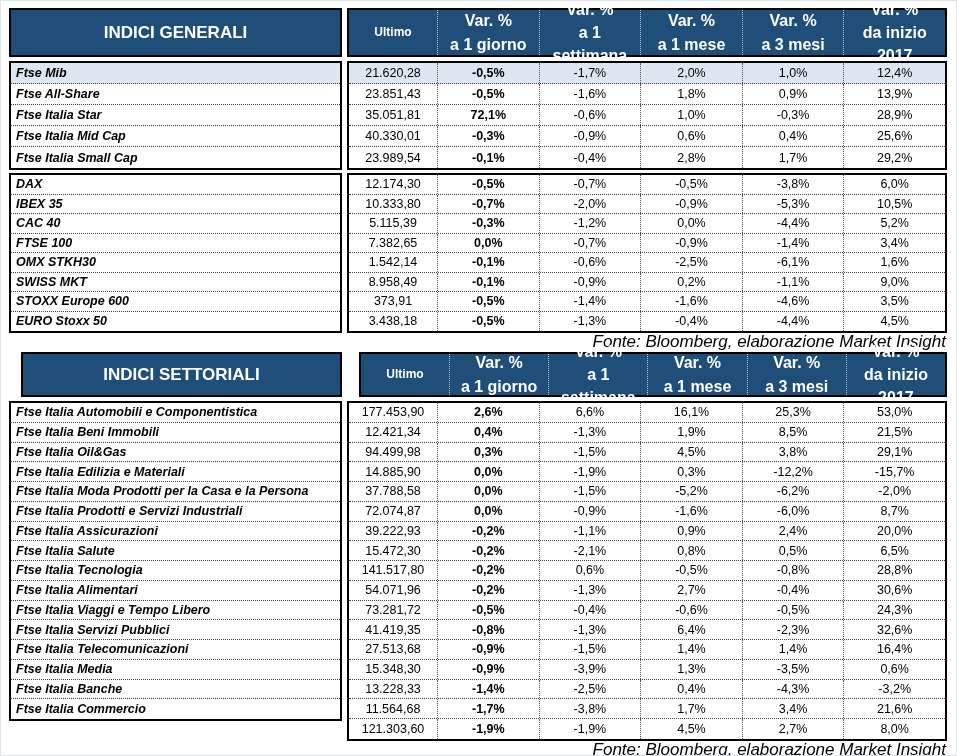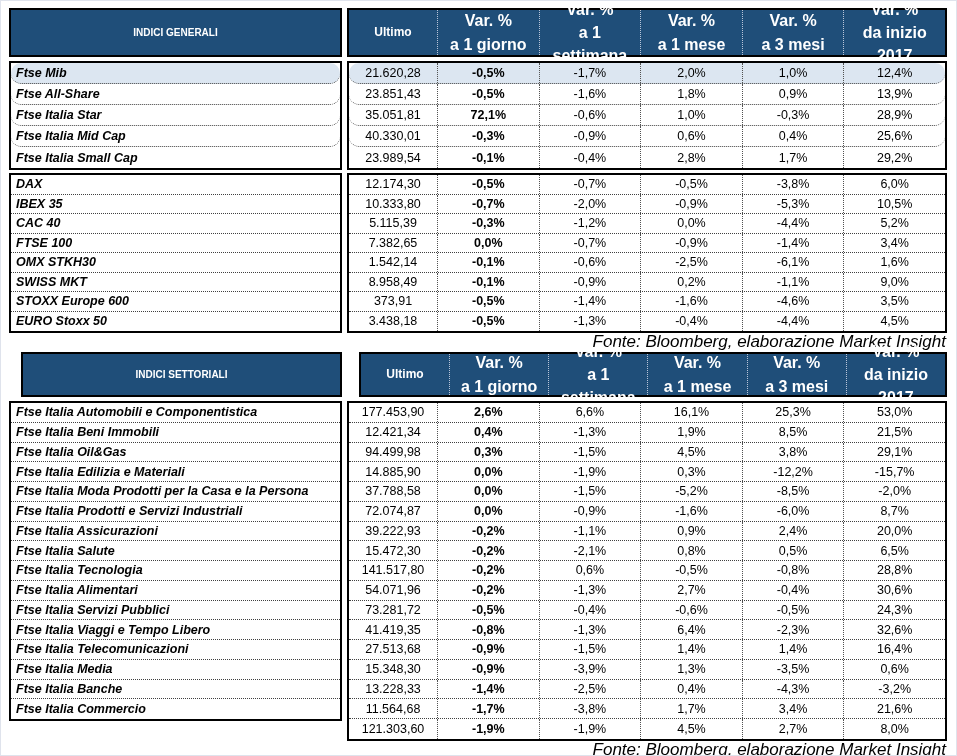--- a/index.html
+++ b/index.html
@@ -21,21 +21,21 @@
   .hdr {
     background: #1F4E79;
     border: 2px solid #000;
     color: #fff;
     height: 49px;
   }
   #t1 .hdr { height: 45px; margin-left: 12px; }
 
   .title-cell {
     display: flex; align-items: center; justify-content: center;
-    font-weight: bold; font-size: 10px;
+    font-weight: bold; font-size: 17px;
   }
   .cols { display: flex; }
   .col-cell {
     flex: 1;
     display: flex; flex-direction: column;
     align-items: center; justify-content: center;
     font-weight: bold; font-size: 16px; line-height: 1.45;
     text-align: center;
   }
   .col-cell + .col-cell { border-left: 1px dotted #b9c6da; }
@@ -57,21 +57,21 @@
     flex: 1;
     display: flex; align-items: center; justify-content: center;
     font-size: 12.5px;
     border-left: 1px dotted #505050;
   }
   .dcell:first-child { border-left: none; }
   .dcell.ultimo { flex: none; width: 88px; }
   .dcell.b { font-weight: bold; }
 
   
-  #t0 .g0 .lrow, #t0 .g0 .drow { height: 21px; border-radius: 10px; }
+  #t0 .g0 .lrow, #t0 .g0 .drow { height: 21px; }
   #t0 .g1 .lrow, #t0 .g1 .drow { height: 19.5px; }
   #t1 .g0 .lrow, #t1 .g0 .drow { height: 19.75px; }
 
   .hl { background: #DCE6F1; }
 
   .source {
     text-align: right;
     font-style: italic;
     font-size: 17px;
     height: 18px; line-height: 17px;
@@ -251,22 +251,22 @@
               <div class="lrow">Ftse Italia Automobili e Componentistica</div>
               <div class="lrow">Ftse Italia Beni Immobili</div>
               <div class="lrow">Ftse Italia Oil&amp;Gas</div>
               <div class="lrow">Ftse Italia Edilizia e Materiali</div>
               <div class="lrow">Ftse Italia Moda Prodotti per la Casa e la Persona</div>
               <div class="lrow">Ftse Italia Prodotti e Servizi Industriali</div>
               <div class="lrow">Ftse Italia Assicurazioni</div>
               <div class="lrow">Ftse Italia Salute</div>
               <div class="lrow">Ftse Italia Tecnologia</div>
               <div class="lrow">Ftse Italia Alimentari</div>
+              <div class="lrow">Ftse Italia Viaggi e Tempo Libero</div>
               <div class="lrow">Ftse Italia Servizi Pubblici</div>
-              <div class="lrow">Ftse Italia Viaggi e Tempo Libero</div>
               <div class="lrow">Ftse Italia Telecomunicazioni</div>
               <div class="lrow">Ftse Italia Media</div>
               <div class="lrow">Ftse Italia Banche</div>
               <div class="lrow">Ftse Italia Commercio</div>
             </div>
           </div>
           <div class="right">
             <div class="hdr cols">
               <div class="col-cell ultimo">
                 <span class="l1">Ultimo</span>
@@ -323,21 +323,21 @@
                 <div class="dcell">-1,9%</div>
                 <div class="dcell">0,3%</div>
                 <div class="dcell">-12,2%</div>
                 <div class="dcell">-15,7%</div>
               </div>
               <div class="drow">
                 <div class="dcell ultimo">37.788,58</div>
                 <div class="dcell b">0,0%</div>
                 <div class="dcell">-1,5%</div>
                 <div class="dcell">-5,2%</div>
-                <div class="dcell">-8,5%</div>
+                <div class="dcell">-6,2%</div>
                 <div class="dcell">-2,0%</div>
               </div>
               <div class="drow">
                 <div class="dcell ultimo">72.074,87</div>
                 <div class="dcell b">0,0%</div>
                 <div class="dcell">-0,9%</div>
                 <div class="dcell">-1,6%</div>
                 <div class="dcell">-6,0%</div>
                 <div class="dcell">8,7%</div>
               </div>

